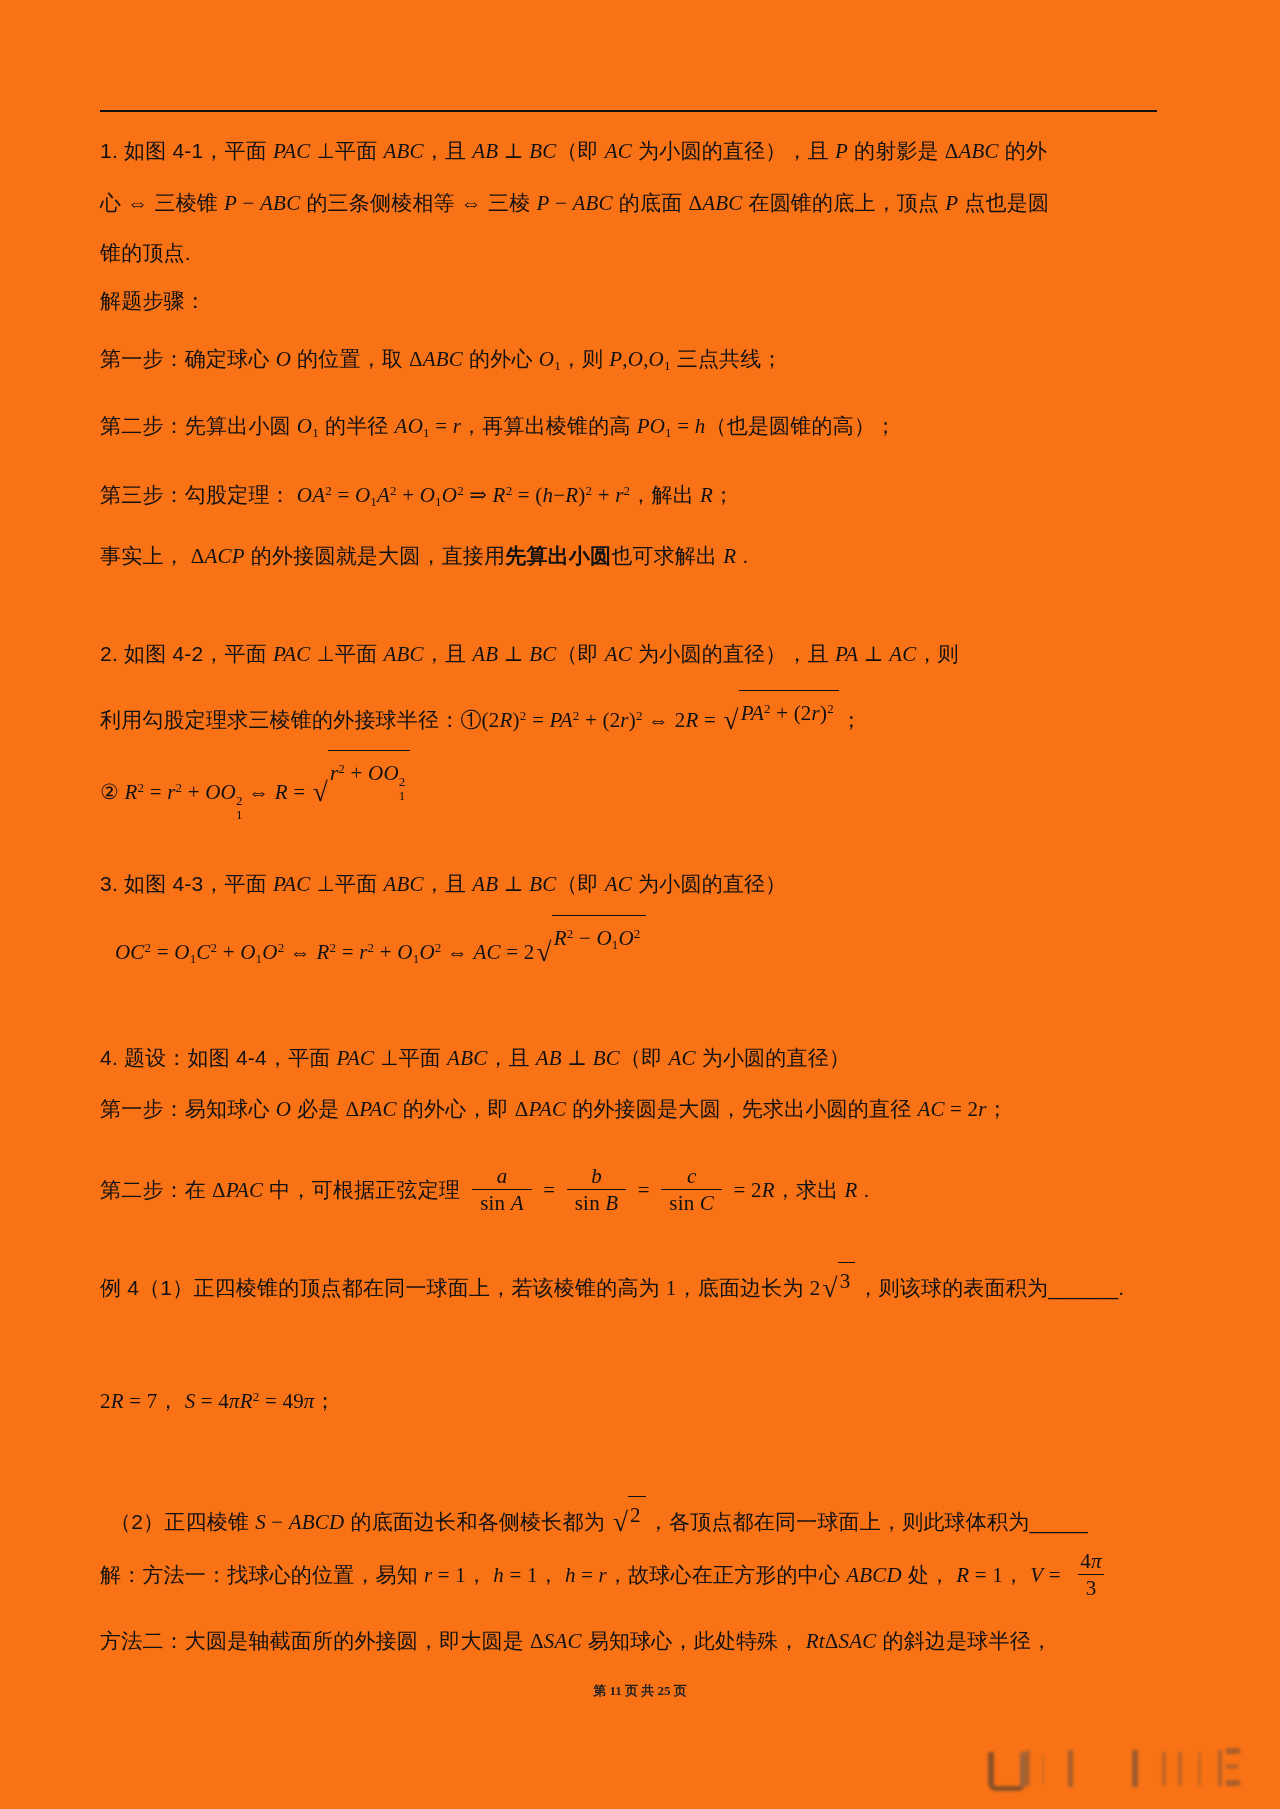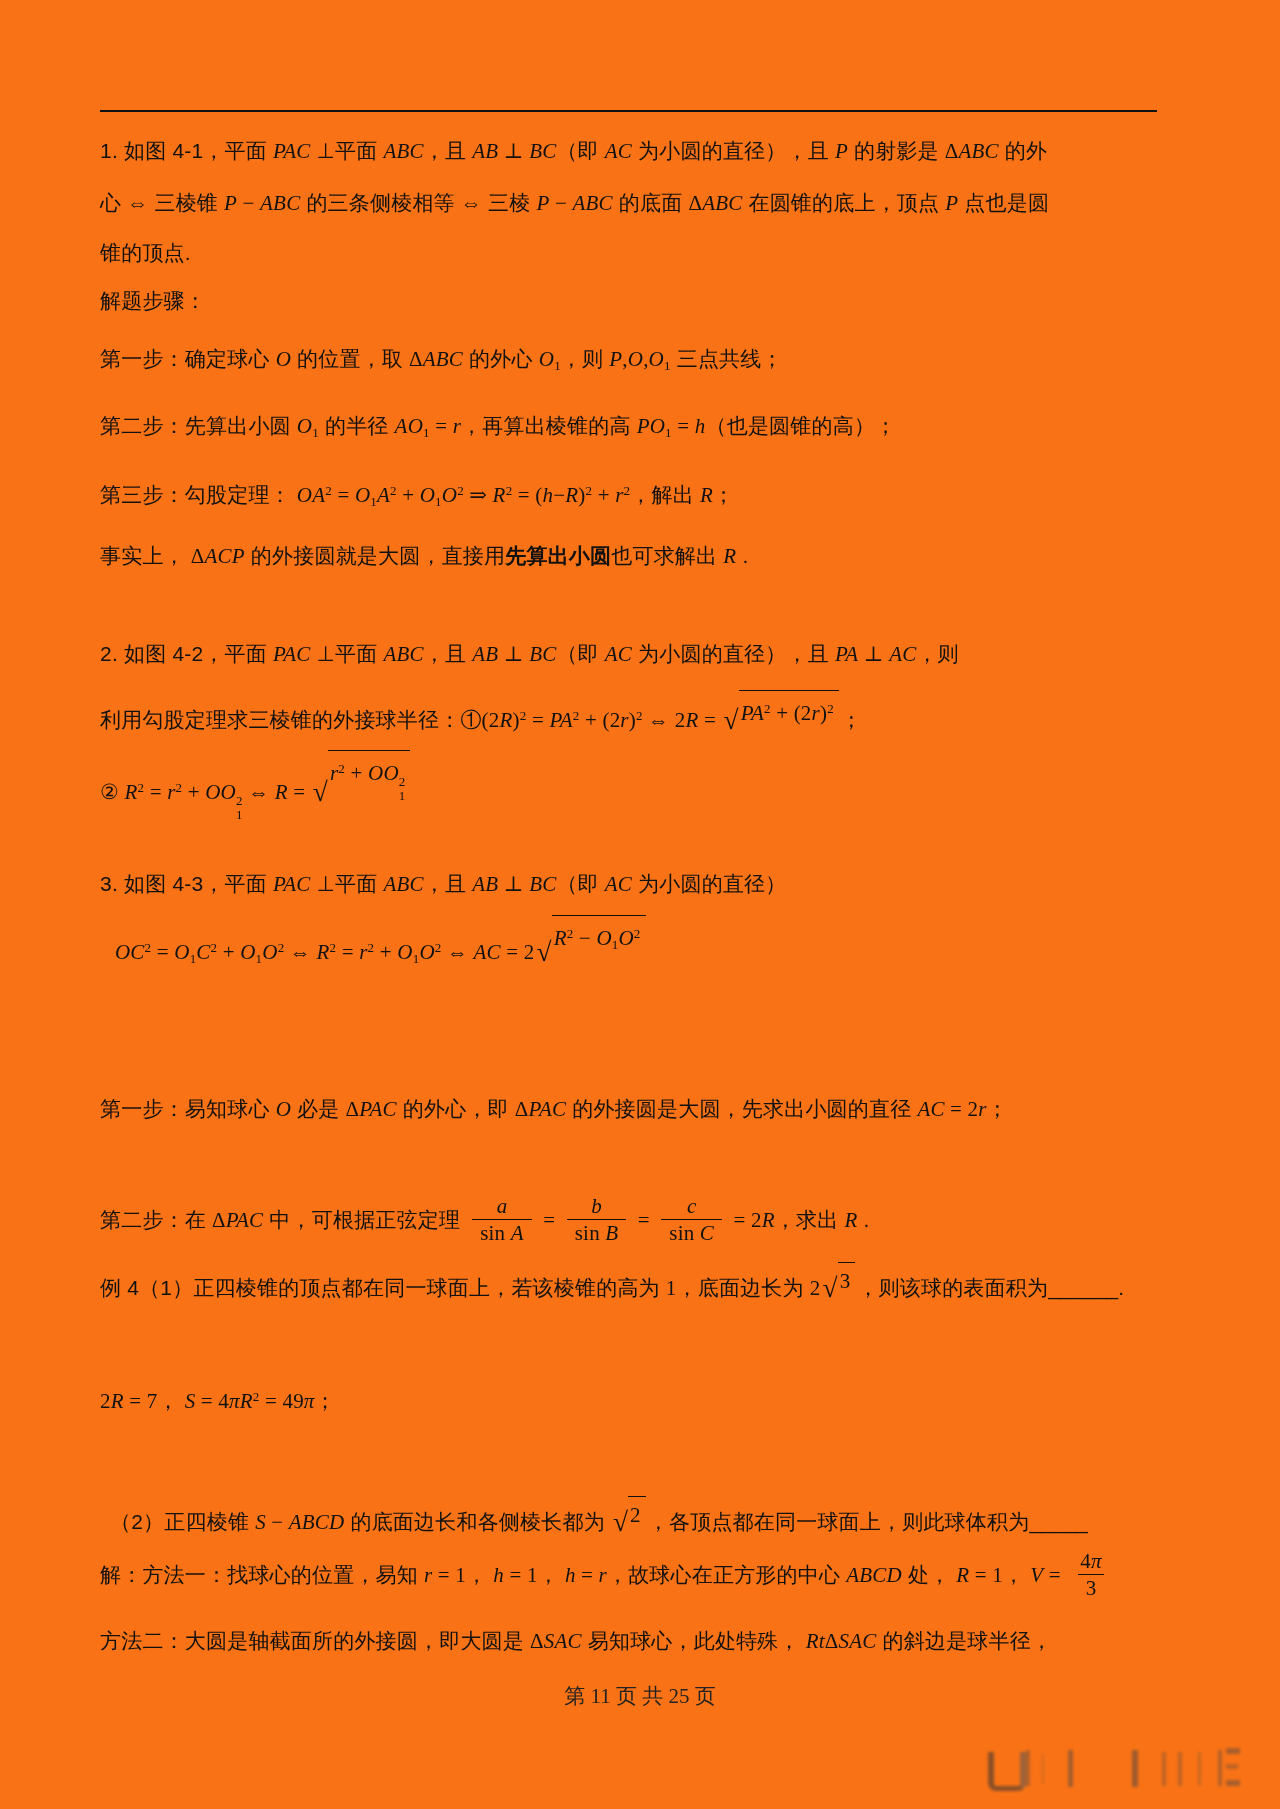--- a/index.html
+++ b/index.html
@@ -40,28 +40,28 @@
           vertical-align:middle;text-align:center;line-height:1.2;margin:0 6px;
           transform:translateY(-2px);}
   .t-num{padding:0 8px;}
   .t-den{border-top:1.7px solid #111;padding:0 8px;text-align:center;}
   .t-blank{font-family:"Liberation Sans",sans-serif;letter-spacing:0;}
   
   #l1{top:134px}#l2{top:186px}#l3{top:236px}#l4{top:284px}
   #l5{top:342px}#l6{top:409px}#l7{top:474px}#l8{top:539px}
   #l9{top:637px}#l10{top:690px}#l11{top:750px}
   #l12{top:867px}#l13{top:915px;left:115px}
-  #l14{top:1041px}#l15{top:1092px}#l16{top:1195px}
+  #l14{top:1041px}#l15{top:1092px}#l16{top:1165px}
   #l17{top:1262px}#l18{top:1325px}#l19{top:1380px}
   #l20{top:1496px;left:110px}#l21{top:1550px}#l22{top:1624px}
   .footer{
     position:absolute;left:0;top:1682px;width:100%;
     text-align:center;
     font-family:"Liberation Serif","DejaVu Serif",serif;
-    font-size:21px;color:#222;
+    font-size:13px;color:#222;font-weight:bold;
   }
   
   .watermark{position:absolute;left:930px;top:1748px;width:300px;height:50px;
              filter:blur(1.5px);opacity:0.55;}
   .watermark i{position:absolute;display:block;background:#444;}
   .wm-u{left:58px;top:4px;width:26px;height:34px;background:transparent !important;
         border-left:6px solid #333;border-right:6px solid #555;border-bottom:5px solid #333;
         border-radius:0 0 8px 8px;}
   .wm1{left:96px;top:2px;width:4px;height:36px;opacity:.7}
   .wm2{left:112px;top:6px;width:2px;height:30px;opacity:.4}
@@ -102,20 +102,21 @@
         <span class="t-vinc"><span class="t-m">r</span><span class="t-sup">2</span><span class="t-r"> + </span><span class="t-m">OO</span><span class="t-ss">
             <span>2</span>
             <span>1</span>
           </span></span>
       </span></div>
   <div class="line" id="l12"><span class="t-c">3. 如图 4-3，平面 </span><span class="t-m">PAC</span><span class="t-c"> ⊥平面 </span><span class="t-m">ABC</span><span class="t-c">，且 </span><span class="t-m">AB</span><span class="t-r"> ⊥ </span><span class="t-m">BC</span><span class="t-c">（即 </span><span class="t-m">AC</span><span class="t-c"> 为小圆的直径）</span></div>
   <div class="line" id="l13"><span class="t-m">OC</span><span class="t-sup">2</span><span class="t-r"> = </span><span class="t-m">O</span><span class="t-sub">1</span><span class="t-m">C</span><span class="t-sup">2</span><span class="t-r"> + </span><span class="t-m">O</span><span class="t-sub">1</span><span class="t-m">O</span><span class="t-sup">2</span><span class="t-r"> ⇔ </span><span class="t-m">R</span><span class="t-sup">2</span><span class="t-r"> = </span><span class="t-m">r</span><span class="t-sup">2</span><span class="t-r"> + </span><span class="t-m">O</span><span class="t-sub">1</span><span class="t-m">O</span><span class="t-sup">2</span><span class="t-r"> ⇔ </span><span class="t-m">AC</span><span class="t-r"> = 2</span><span class="t-sqrt">
         <span class="t-rad">√</span>
         <span class="t-vinc"><span class="t-m">R</span><span class="t-sup">2</span><span class="t-r"> − </span><span class="t-m">O</span><span class="t-sub">1</span><span class="t-m">O</span><span class="t-sup">2</span></span>
       </span></div>
+  <div class="line" id="l14"><span class="t-c">4. 题设：如图 4-4，平面 </span><span class="t-m">PAC</span><span class="t-c"> ⊥平面 </span><span class="t-m">ABC</span><span class="t-c">，且 </span><span class="t-m">AB</span><span class="t-r"> ⊥ </span><span class="t-m">BC</span><span class="t-c">（即 </span><span class="t-m">AC</span><span class="t-c"> 为小圆的直径）</span></div>
   <div class="line" id="l15"><span class="t-c">第一步：易知球心 </span><span class="t-m">O</span><span class="t-c"> 必是 </span><span class="t-r">Δ</span><span class="t-m">PAC</span><span class="t-c"> 的外心，即 </span><span class="t-r">Δ</span><span class="t-m">PAC</span><span class="t-c"> 的外接圆是大圆，先求出小圆的直径 </span><span class="t-m">AC</span><span class="t-r"> = 2</span><span class="t-m">r</span><span class="t-c">；</span></div>
   <div class="line" id="l16"><span class="t-c">第二步：在 </span><span class="t-r">Δ</span><span class="t-m">PAC</span><span class="t-c"> 中，可根据正弦定理 </span><span class="t-frac">
         <span class="t-num"><span class="t-m">a</span></span>
         <span class="t-den"><span class="t-r">sin </span><span class="t-m">A</span></span>
       </span><span class="t-r"> = </span><span class="t-frac">
         <span class="t-num"><span class="t-m">b</span></span>
         <span class="t-den"><span class="t-r">sin </span><span class="t-m">B</span></span>
       </span><span class="t-r"> = </span><span class="t-frac">
         <span class="t-num"><span class="t-m">c</span></span>
         <span class="t-den"><span class="t-r">sin </span><span class="t-m">C</span></span>

